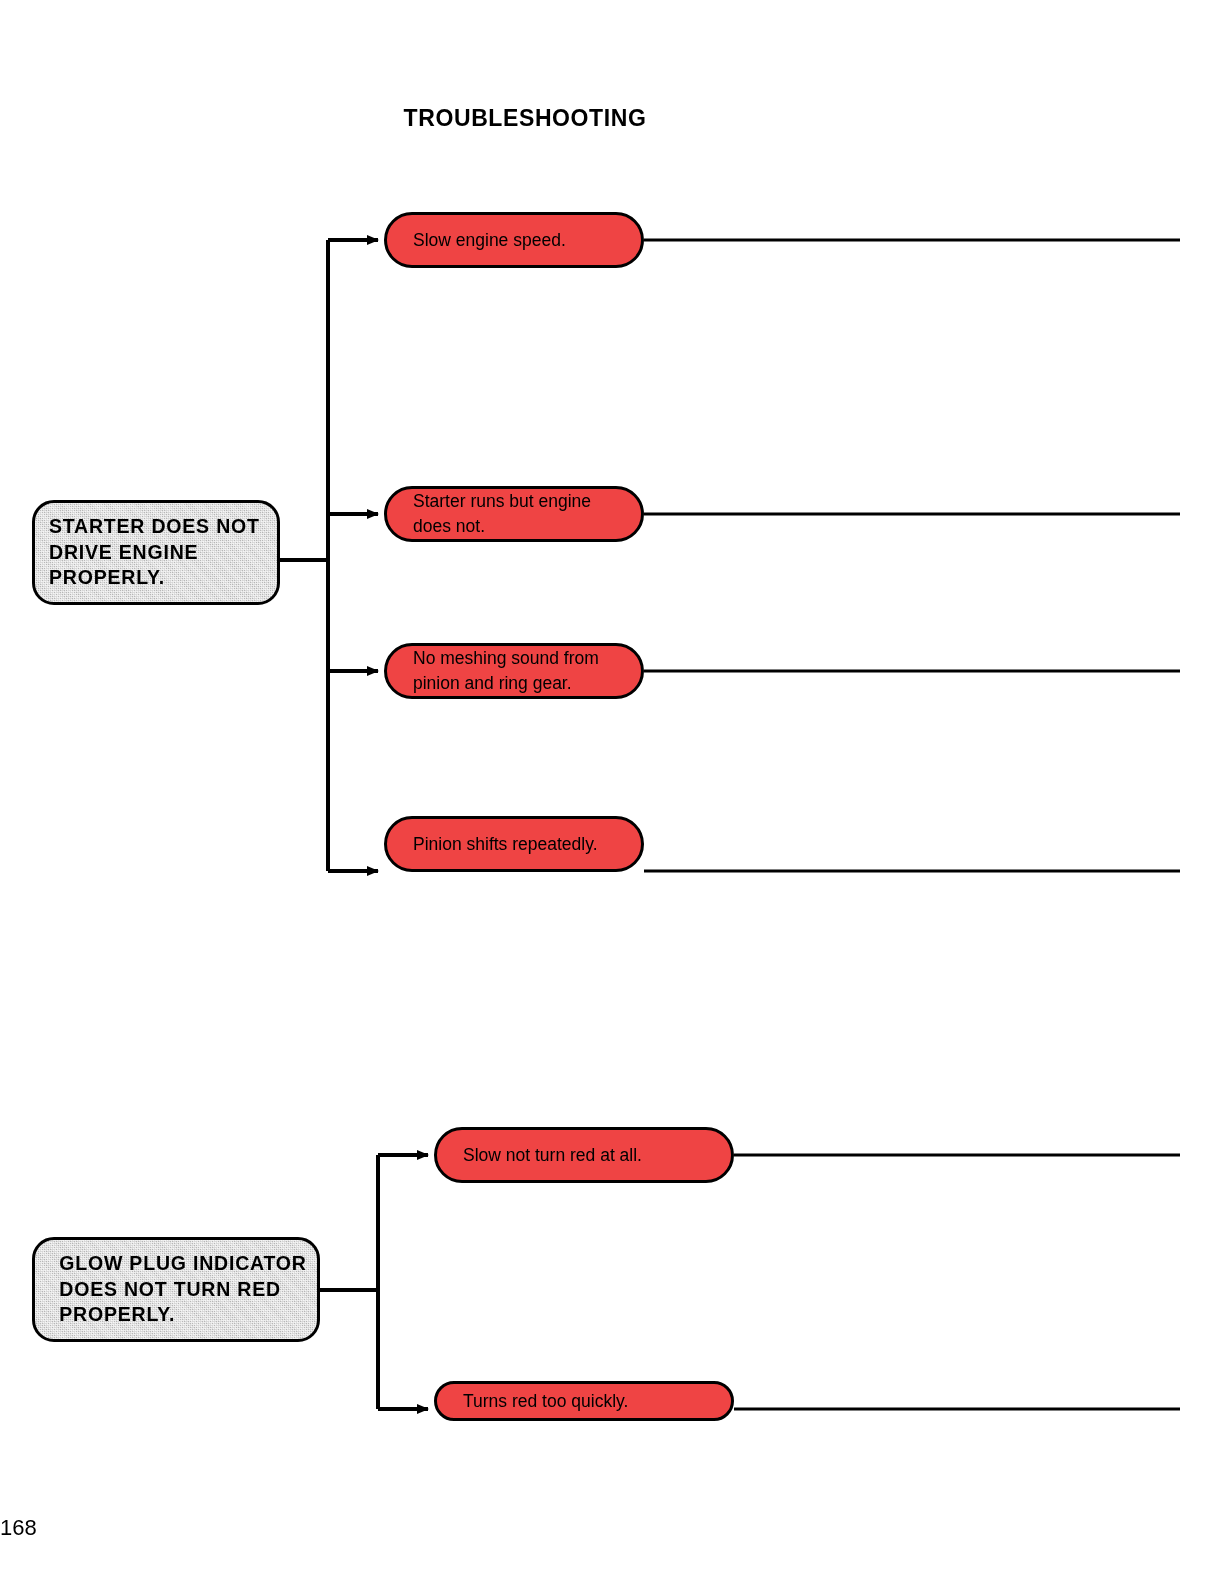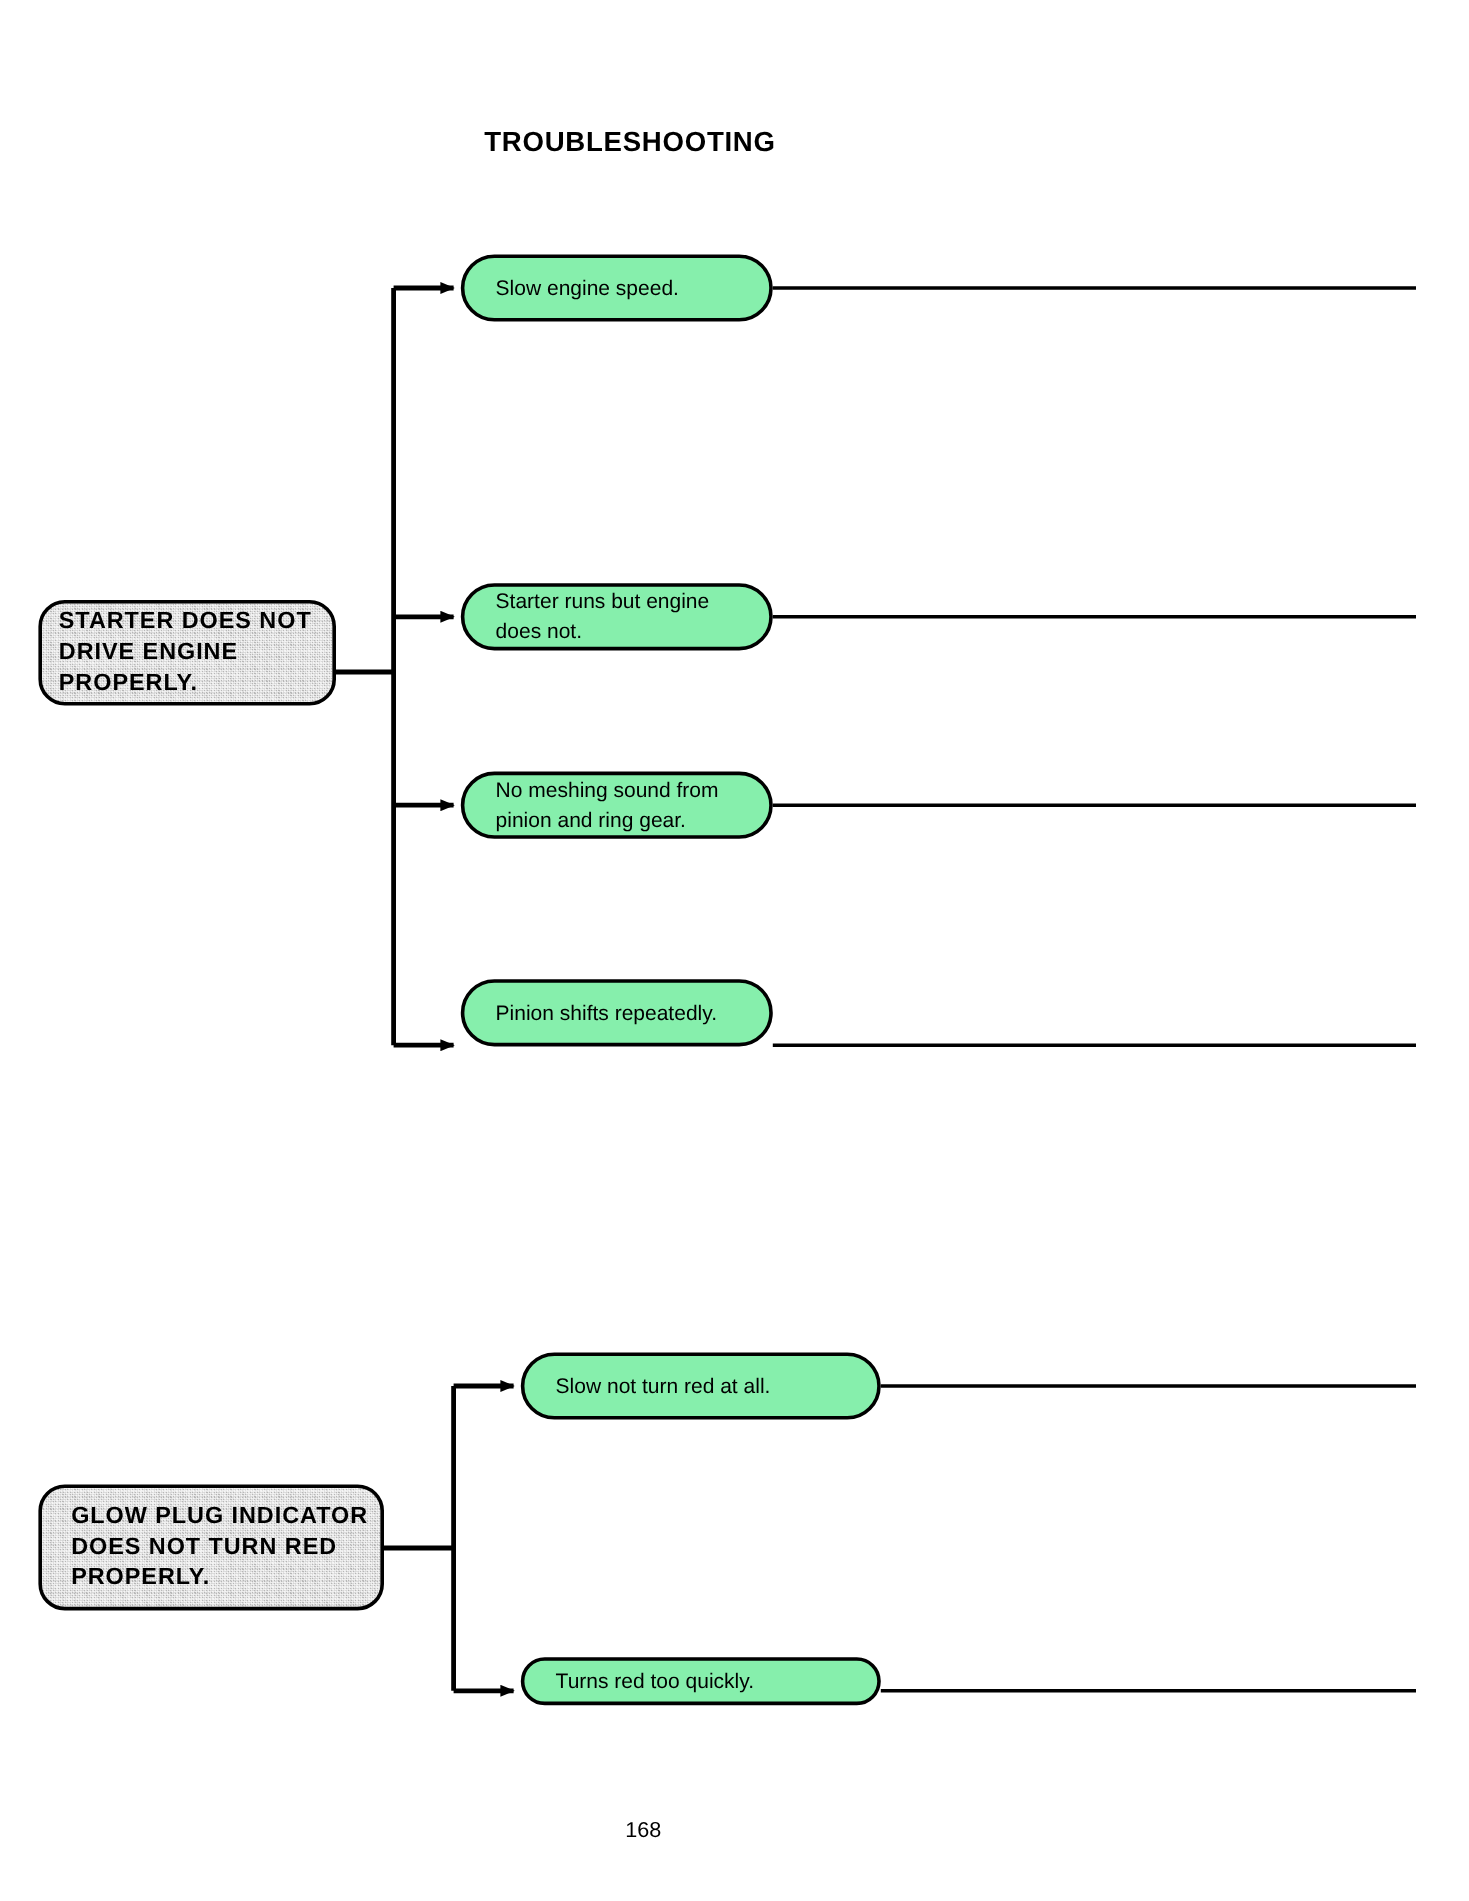--- a/index.html
+++ b/index.html
@@ -30,25 +30,25 @@
     width: 1050px;
     text-align: center;
     font-size: 23px;
     font-weight: bold;
     letter-spacing: 0.6px;
     font-family: "Liberation Sans", sans-serif;
     margin-top: 45px;
   }
   #page-number {
     position: absolute;
-    left: 16px;
+    left: 0;
     top: 1515px;
     width: 1040px;
-    text-align: center;
-    font-size: 18px;
+    text-align: left;
+    font-size: 22px;
     font-family: "Liberation Sans", sans-serif;
   }
 
   
   #connectors {
     position: absolute;
     left: 0;
     top: 0;
     width: 1224px;
     height: 1584px;
@@ -78,21 +78,21 @@
     white-space: pre-line;
     font-family: "Liberation Sans", sans-serif;
   }
 
   
   .symptom-box {
     position: absolute;
     box-sizing: border-box;
     border: 3px solid #000000;
     border-radius: 999px;
-    background: #86efac;
+    background: #ef4444;
     display: flex;
     align-items: center;
   }
   .symptom-text {
     padding-left: 26px;
     padding-right: 14px;
     font-size: 17.5px;
     line-height: 1.42;
     white-space: pre-line;
     font-family: "Liberation Sans", sans-serif;
@@ -130,21 +130,21 @@
     <g id="connector-group-1" stroke="#000000" stroke-width="4" fill="none">
       <line x1="320" y1="1290" x2="378" y2="1290"></line>
       <line x1="378" y1="1155" x2="378" y2="1409"></line>
       <line x1="378" y1="1155" x2="428" y2="1155" marker-end="url(#arrowhead)"></line>
       <line x1="378" y1="1409" x2="428" y2="1409" marker-end="url(#arrowhead)"></line>
       <line x1="734" y1="1155" x2="1180" y2="1155" stroke-width="3"></line>
       <line x1="734" y1="1409" x2="1180" y2="1409" stroke-width="3"></line>
     </g>
   </svg>
 
-  <div class="cause-box" style="left:32px; top:500px; width:248px; height:88px;">
+  <div class="cause-box" style="left:32px; top:500px; width:248px; height:105px;">
     <span class="cause-text">STARTER DOES NOT
 DRIVE ENGINE
 PROPERLY.</span>
   </div>
 
   <div class="symptom-box" style="left:384px; top:212px; width:260px; height:56px;">
     <span class="symptom-text">Slow engine speed.</span>
   </div>
 
   <div class="symptom-box" style="left:384px; top:486px; width:260px; height:56px;">

